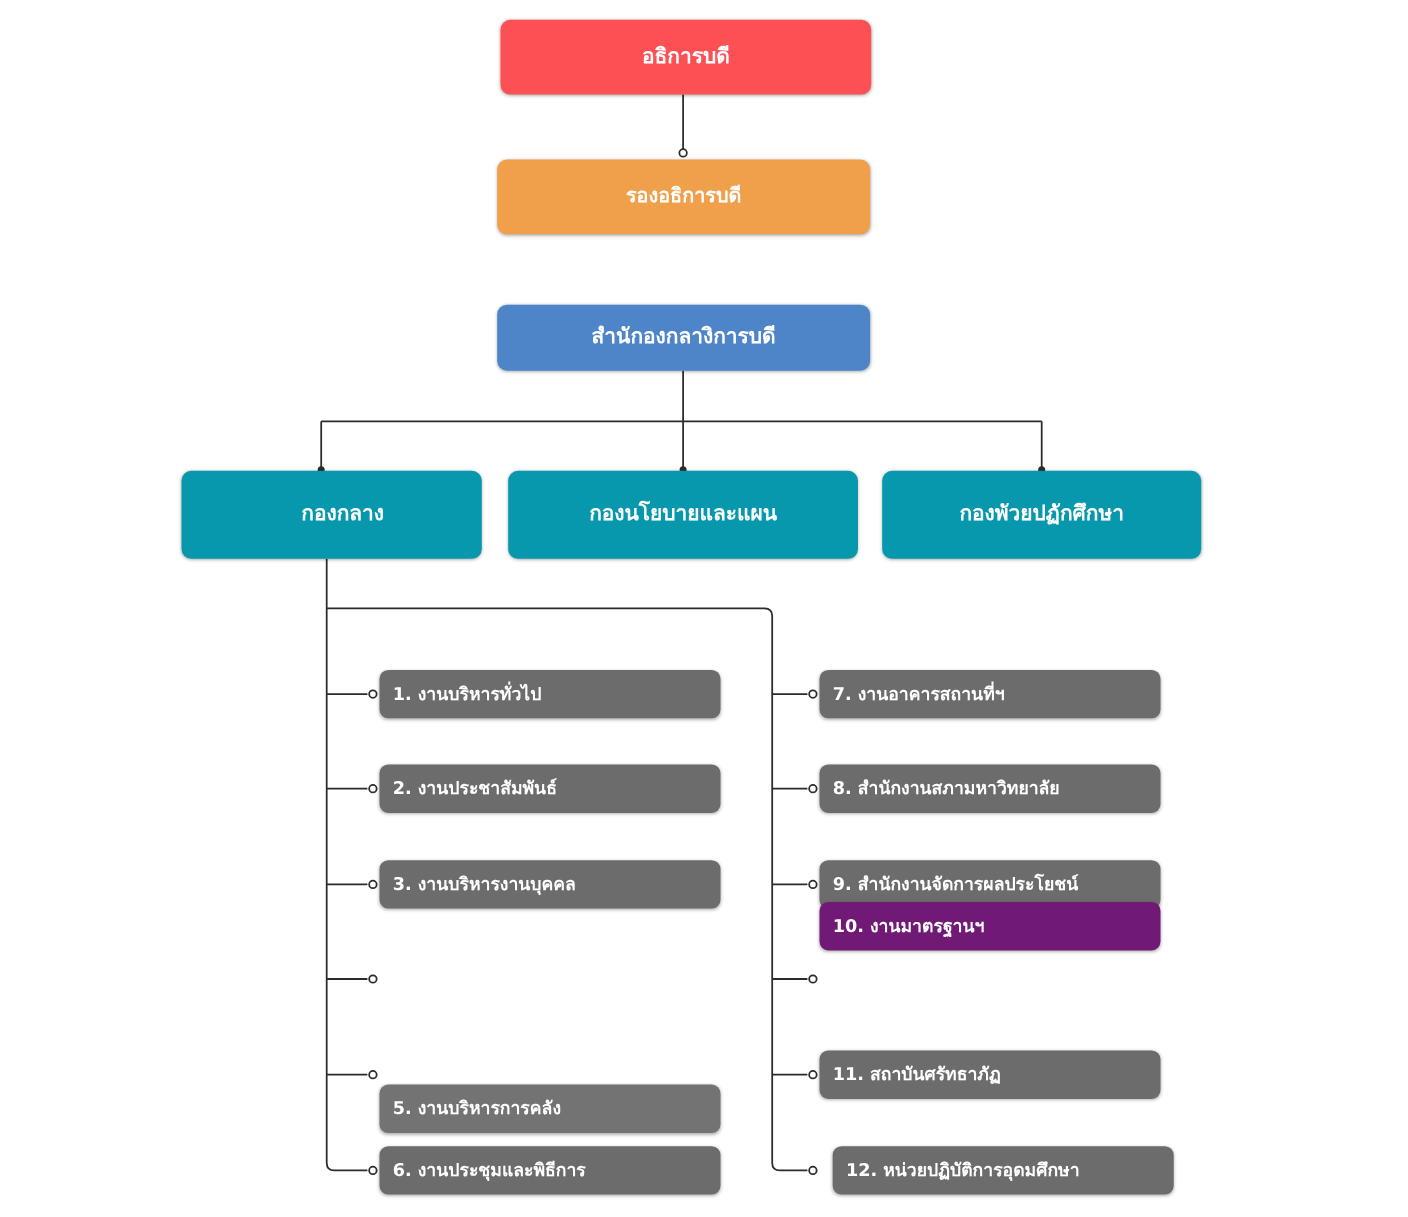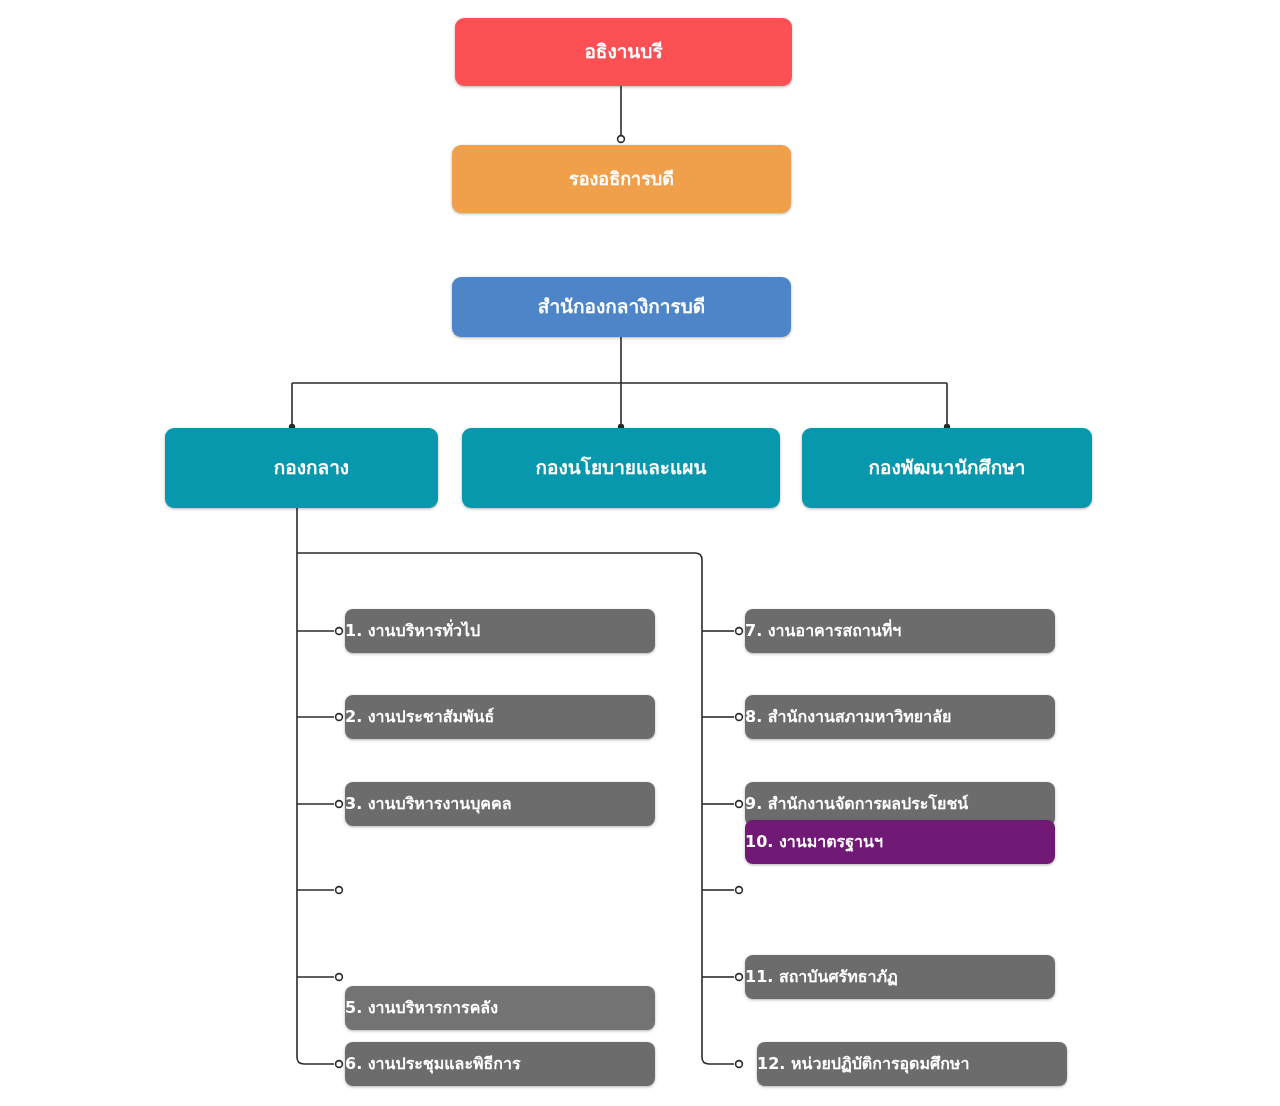--- a/index.html
+++ b/index.html
@@ -58,20 +58,21 @@
   }
   .n-div-0{left:165px; width:273px;}
   .n-div-1{left:462px; width:318px;}
   .n-div-2{left:802px; width:290px;}
 
   
   .n-leaf{
     height:44px;
     font-size:16px;
     border-radius:8px;
+    padding-left:12px;
     padding-right:10px;
   }
   .col-a{left:345px; width:310px;}
   .col-b{left:745px; width:310px;}
 </style>
 </head>
 <body>
 
 <div id="canvas">
 
@@ -119,31 +120,31 @@
       <circle cx="339" cy="1064" r="3.4"></circle>
       <circle cx="739" cy="631" r="3.4"></circle>
       <circle cx="739" cy="717" r="3.4"></circle>
       <circle cx="739" cy="804" r="3.4"></circle>
       <circle cx="739" cy="890" r="3.4"></circle>
       <circle cx="739" cy="977" r="3.4"></circle>
       <circle cx="739" cy="1064" r="3.4"></circle>
     </g>
   </svg>
 
-  <div class="node center n-rector" style="background-color: rgb(252, 80, 85);">อธิงานบรี</div>
+  <div class="node center n-rector" style="background-color: rgb(252, 80, 85);">อธิการบดี</div>
 
   <div class="node center n-vice" style="background-color: rgb(240, 160, 75);">รองอธิการบดี</div>
 
   <div class="node center n-office" style="background-color: rgb(78, 133, 200);">สำนักองกลางิการบดี</div>
 
   <div class="node center n-div n-div-0" style="background-color: rgb(7, 152, 174); padding-left: 20px;">กองกลาง</div>
 
   <div class="node center n-div n-div-1" style="background-color: rgb(7, 152, 174);">กองนโยบายและแผน</div>
 
-  <div class="node center n-div n-div-2" style="background-color: rgb(7, 152, 174);">กองพัฒนานักศึกษา</div>
+  <div class="node center n-div n-div-2" style="background-color: rgb(7, 152, 174);">กองพัวยปฏักศึกษา</div>
 
   <div class="node left n-leaf col-a" style="top: 609px; background-color: rgb(108, 108, 108);">1. งานบริหารทั่วไป</div>
   <div class="node left n-leaf col-a" style="top: 695px; background-color: rgb(108, 108, 108);">2. งานประชาสัมพันธ์</div>
   <div class="node left n-leaf col-a" style="top: 782px; background-color: rgb(108, 108, 108);">3. งานบริหารงานบุคคล</div>
   <div class="node left n-leaf col-a" style="top: 986px; background-color: #737373;">5. งานบริหารการคลัง</div>
   <div class="node left n-leaf col-a" style="top: 1042px; background-color: rgb(108, 108, 108);">6. งานประชุมและพิธีการ</div>
 
   <div class="node left n-leaf col-b" style="top: 609px; background-color: rgb(108, 108, 108);">7. งานอาคารสถานที่ฯ</div>
   <div class="node left n-leaf col-b" style="top: 695px; background-color: rgb(108, 108, 108);">8. สำนักงานสภามหาวิทยาลัย</div>
   <div class="node left n-leaf col-b" style="top: 782px; background-color: rgb(108, 108, 108);">9. สำนักงานจัดการผลประโยชน์</div>

